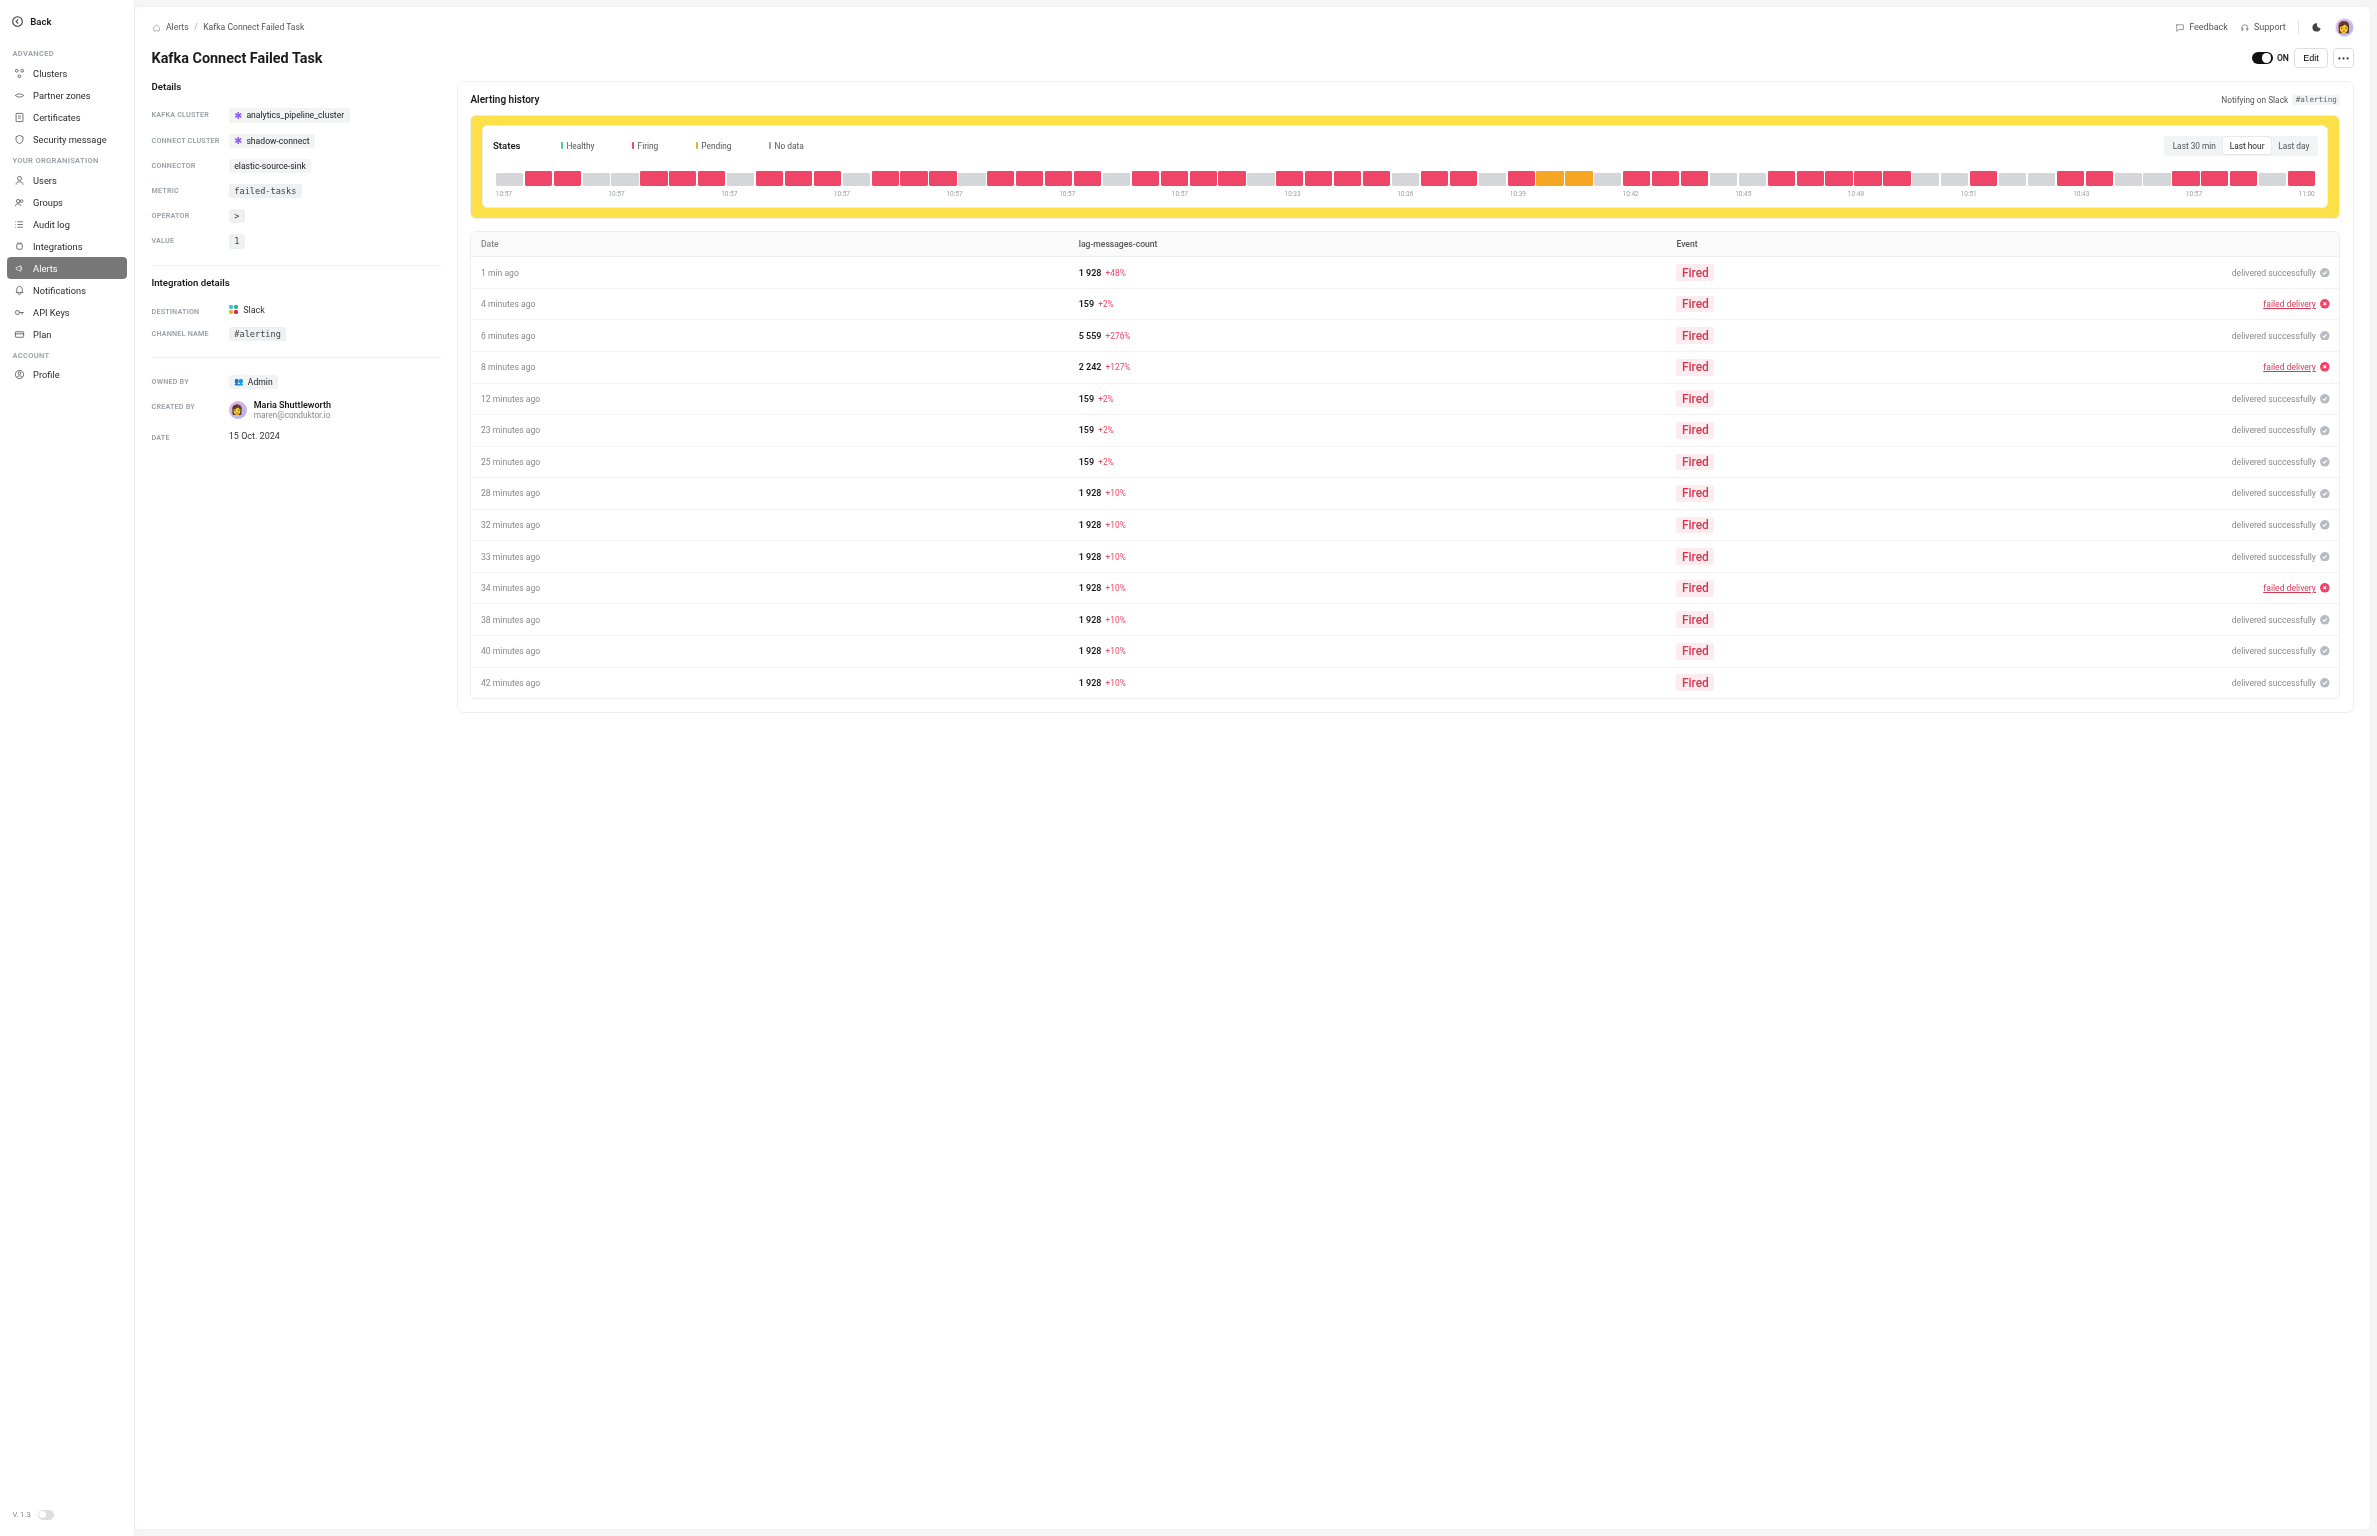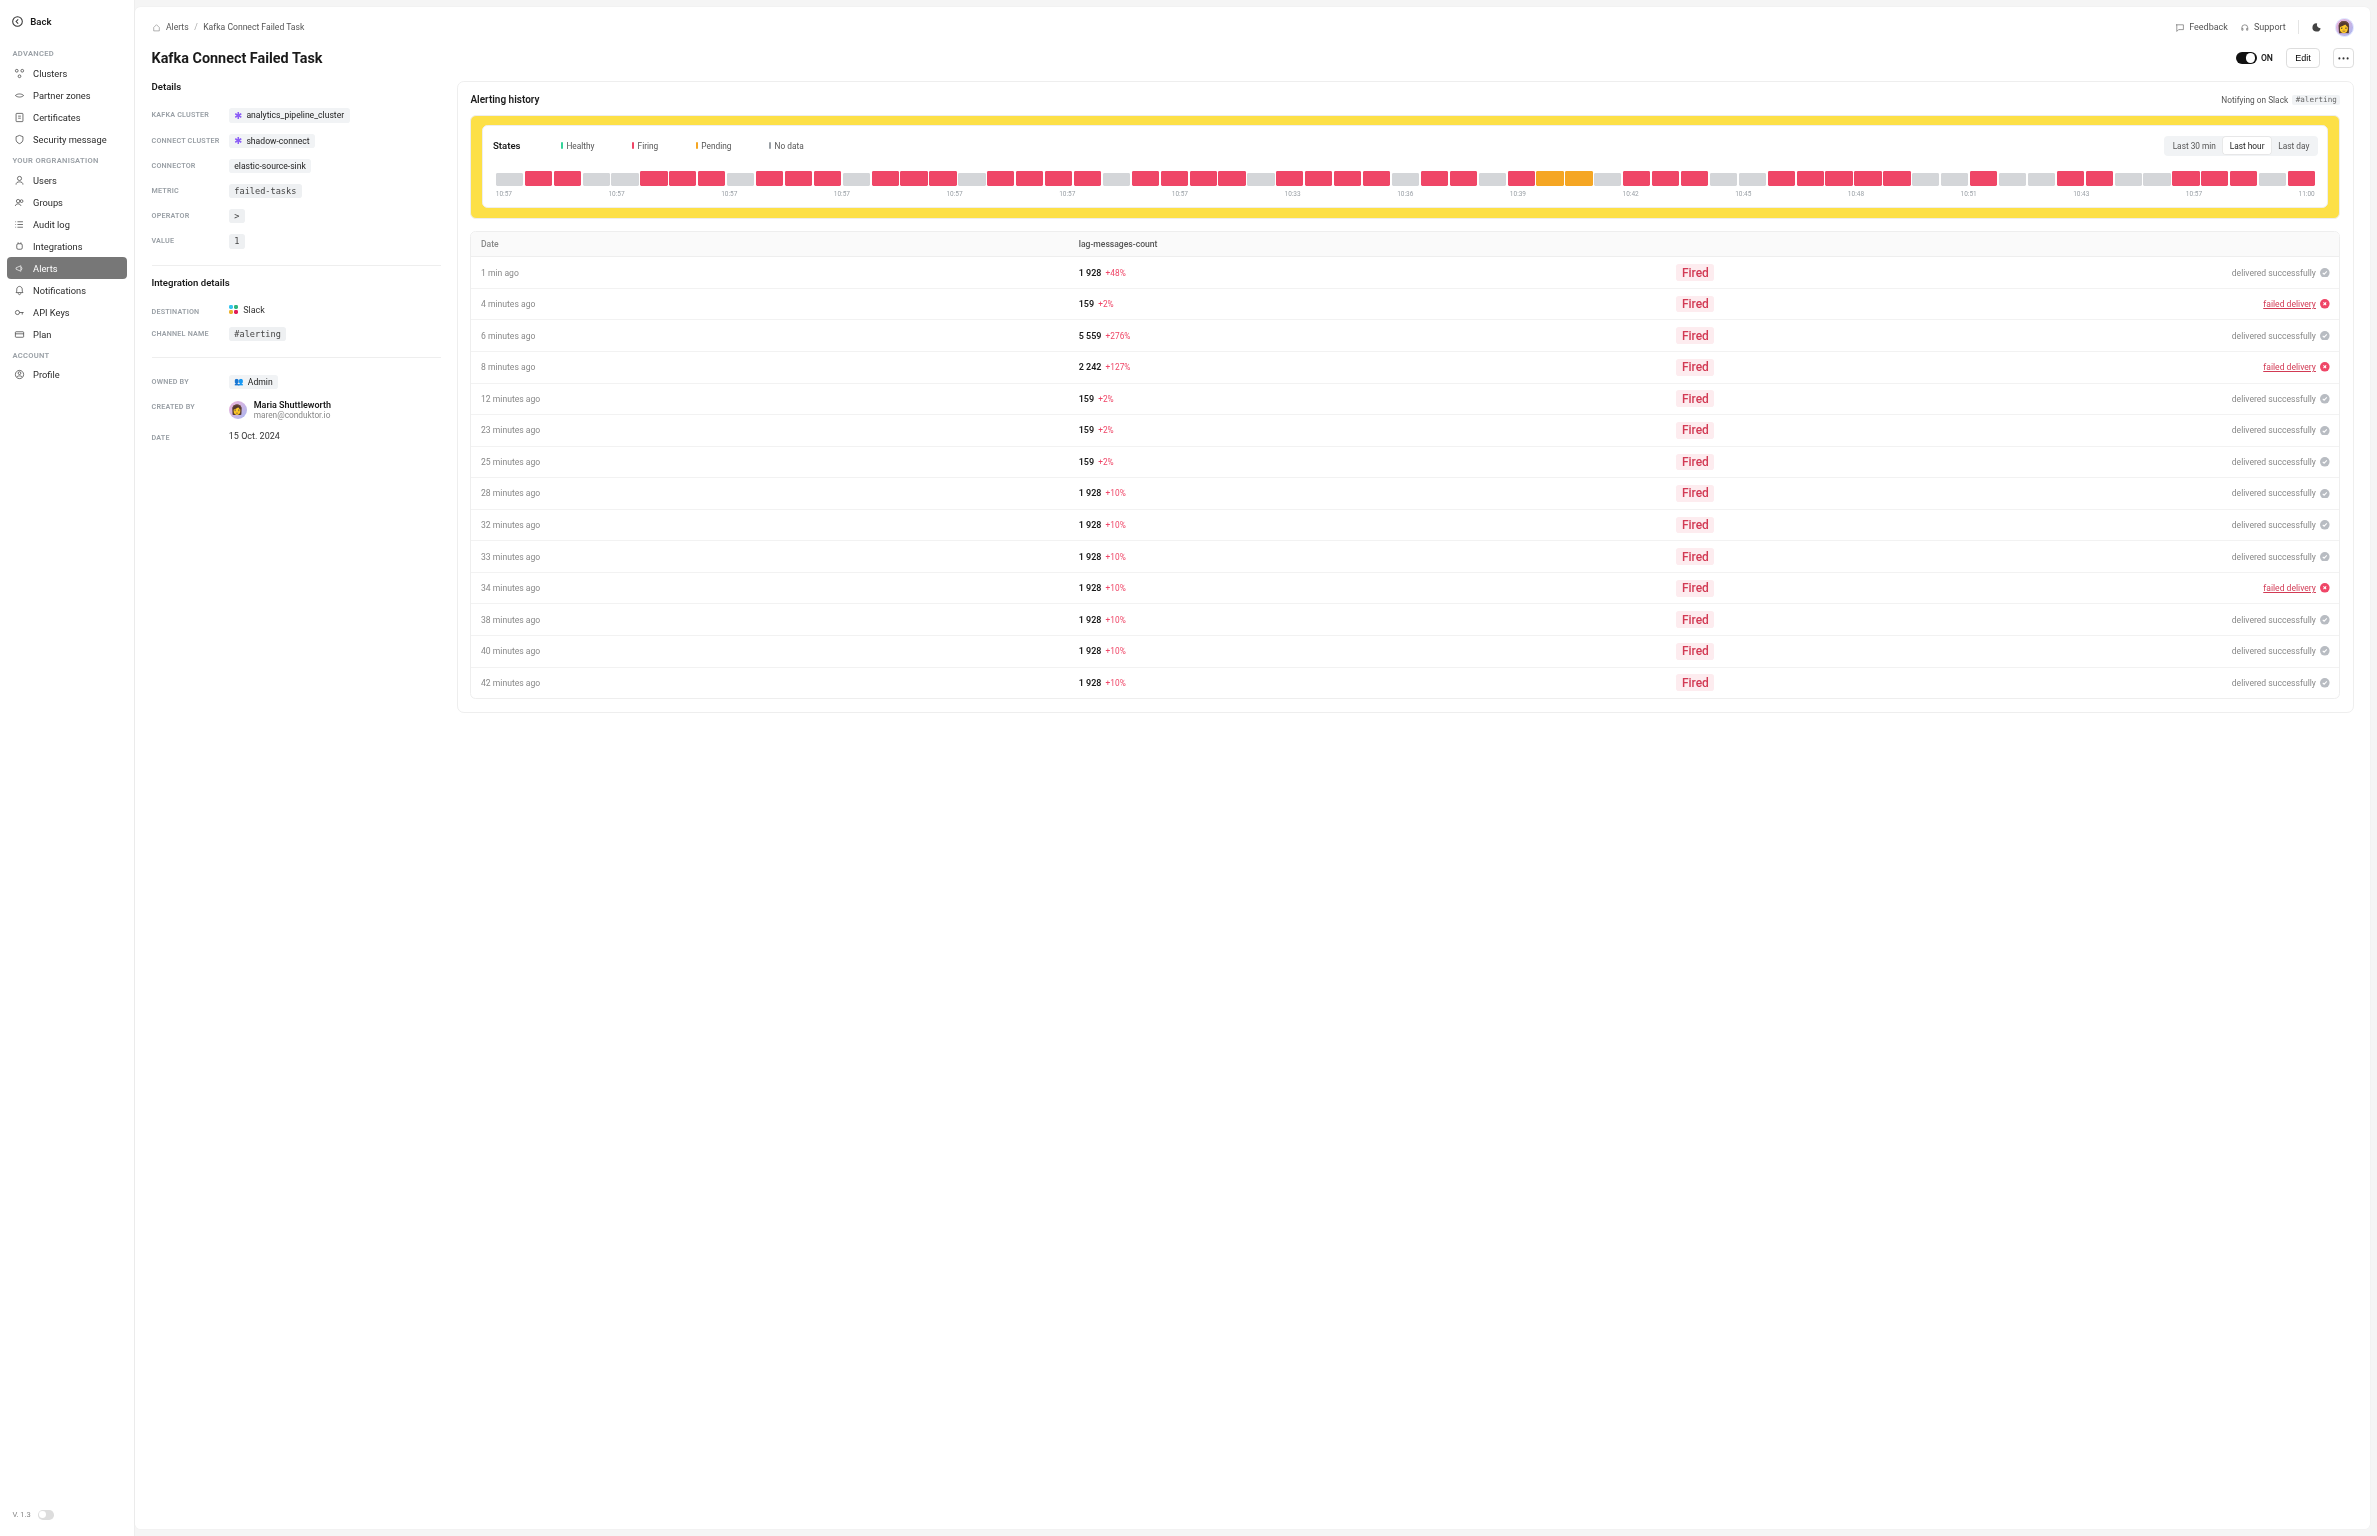--- a/index.html
+++ b/index.html
@@ -22,21 +22,21 @@
 .breadcrumb { display: flex; align-items: center; gap: 5.5px; color: #555; font-size: 8.6px; }
 .breadcrumb a { color: #555; text-decoration: none; }
 .breadcrumb .sep { color: #aaa; }
 .top-actions { margin-left: auto; display: flex; align-items: center; gap: 12.4px; }
 .top-action { display: flex; align-items: center; gap: 4.1px; color: #555; cursor: pointer; font-size: 9px; }
 .divider-v { width: 0.7px; height: 13.8px; background: #e4e4e4; }
 .avatar { width: 19px; height: 19px; border-radius: 50%; background: linear-gradient(135deg,#f0b3d8,#a8b6f0); display: flex; align-items: center; justify-content: center; font-size: 11px; border: 1.4px solid #dde4ff; }
 
 .title-row { display: flex; align-items: center; padding: 5.5px 16.5px 12.4px; }
 .page-title { font-size: 14.4px; font-weight: 700; }
-.title-actions { margin-left: auto; display: flex; align-items: center; gap: 13px; }
+.title-actions { margin-left: auto; display: flex; align-items: center; gap: 5px; }
 .toggle-on { display: flex; align-items: center; gap: 4.1px; font-weight: 600; font-size: 8.6px; }
 .switch { width: 20.6px; height: 12.4px; background: #111; border-radius: 6.2px; position: relative; }
 .switch::after { content: ''; width: 9.6px; height: 9.6px; background: #fff; border-radius: 50%; position: absolute; top: 1.4px; right: 1.4px; }
 .btn { padding: 4.1px 8.3px; border: 0.7px solid #ddd; border-radius: 4.1px; background: #fff; cursor: pointer; font-size: 9px; }
 .icon-btn { width: 20.6px; height: 20.6px; border: 0.7px solid #ddd; border-radius: 4.1px; background: #fff; display: flex; align-items: center; justify-content: center; cursor: pointer; }
 
 .content { display: flex; gap: 16.5px; padding: 0 16.5px 16.5px; align-items: flex-start; }
 .details-col { width: 289px; flex-shrink: 0; }
 .history-col { flex: 1; border: 0.7px solid #eee; border-radius: 6.9px; padding: 12.4px; }
 
@@ -518,20 +518,21 @@
               <span>10:57</span>
               <span>11:00</span>
             </div>
         </div>
       </div>
 
       <div class="table">
         <div class="table-header">
           <div class="th col-date">Date</div>
           <div class="th col-lag">lag-messages-count</div>
+          <div class="th col-event">Event</div>
         </div>
         <div id="table-body">
             <div class="table-row">
               <div class="td col-date">1 min ago</div>
               <div class="td col-lag"><span class="lag-value">1 928</span><span class="lag-delta">+48%</span></div>
               <div class="td col-event">
                 <span class="pill-fired">Fired</span>
                 <span class="delivery ok">
                   <span>delivered successfully</span>
                   <span class="delivery-icon ok">

